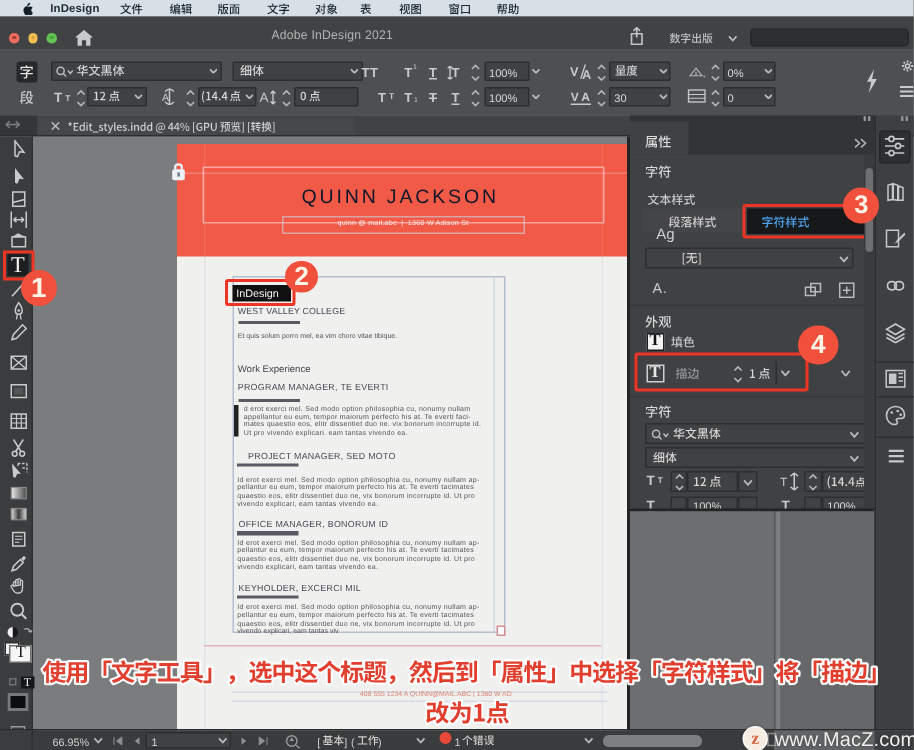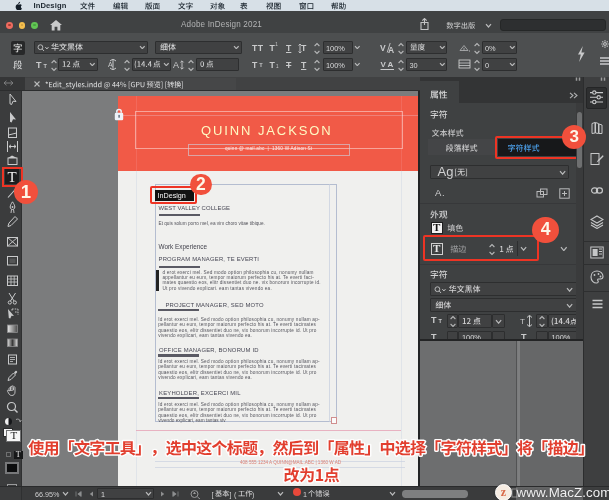--- a/index.html
+++ b/index.html
@@ -73,21 +73,21 @@
 <svg style="position:absolute;left:138.5px;top:44.5px;" width="6.6" height="4.6" viewBox="0 0 6.6 4.6">
     <path d="M1 1.2 L3.3 3.5999999999999996 L5.6 1.2" stroke="#b9babb" stroke-width="1.2" fill="none"></path>
   </svg>
 <div style="position:absolute;left:154.5px;top:41.0px;width:87.5px;height:12.5px;background:#404142;border:1px solid #2d2e2f;border-radius:1px"></div>
 <svg style="position:absolute;left:159.5px;top:42.1px;overflow:visible" width="16" height="10" viewBox="0 -8.0 16 10.0">
     <path fill="#d8d9da" d="M0.3 -0.5 0.4 0.2C1.2 0.1 2.2 -0.1 3.3 -0.3L3.2 -1C2.1 -0.8 1 -0.6 0.3 -0.5ZM0.5 -3.4C0.6 -3.4 0.8 -3.5 1.8 -3.6C1.4 -3.1 1.1 -2.7 1 -2.6C0.7 -2.3 0.5 -2.2 0.3 -2.1C0.4 -1.9 0.5 -1.6 0.5 -1.4C0.7 -1.5 1 -1.6 3.2 -2C3.2 -2.1 3.2 -2.4 3.2 -2.6L1.6 -2.4C2.3 -3 2.9 -3.8 3.4 -4.5L2.8 -4.9C2.6 -4.7 2.5 -4.5 2.3 -4.2L1.3 -4.2C1.8 -4.8 2.3 -5.7 2.7 -6.5L1.9 -6.8C1.6 -5.8 0.9 -4.8 0.7 -4.6C0.5 -4.3 0.4 -4.1 0.2 -4.1C0.3 -3.9 0.4 -3.5 0.5 -3.4ZM5.1 -0.7H4.1V-2.7H5.1ZM5.8 -0.7V-2.7H6.7V-0.7ZM3.4 -6.4V0.5H4.1V0H6.7V0.5H7.5V-6.4ZM5.1 -3.4H4.1V-5.6H5.1ZM5.8 -3.4V-5.6H6.7V-3.4Z M9.9 -6.7C9.5 -5.5 8.9 -4.4 8.2 -3.6C8.3 -3.4 8.5 -3 8.6 -2.8C8.8 -3.1 9 -3.3 9.2 -3.6V0.7H9.9V-4.9C10.2 -5.4 10.4 -6 10.6 -6.5ZM11.4 -1.4V-0.8H12.6V0.6H13.3V-0.8H14.5V-1.4H13.3V-3.9C13.8 -2.6 14.5 -1.3 15.3 -0.6C15.4 -0.8 15.7 -1.1 15.8 -1.2C15 -1.9 14.2 -3.2 13.8 -4.5H15.7V-5.2H13.3V-6.7H12.6V-5.2H10.4V-4.5H12.2C11.7 -3.2 10.9 -1.9 10.1 -1.1C10.2 -1 10.5 -0.8 10.6 -0.6C11.4 -1.3 12.1 -2.5 12.6 -3.9V-1.4Z"></path>
   </svg>
 <svg style="position:absolute;left:232.5px;top:44.5px;" width="6.6" height="4.6" viewBox="0 0 6.6 4.6">
     <path d="M1 1.2 L3.3 3.5999999999999996 L5.6 1.2" stroke="#b9babb" stroke-width="1.2" fill="none"></path>
   </svg>
-<div style="position:absolute;left:252.0px;top:42.5px;font-size:8.7px;color:#c9cacb;white-space:pre;font-weight:bold;letter-spacing:.4px">TT</div>
+<div style="position:absolute;left:241px;top:42.5px;font-size:8.7px;color:#c9cacb;white-space:pre;font-weight:bold;letter-spacing:.4px">TT</div>
 <div style="position:absolute;left:269.5px;top:42.5px;font-size:8.7px;color:#c9cacb;white-space:pre;font-weight:bold">T</div>
 <div style="position:absolute;left:275.3px;top:42.2px;font-size:4.6px;color:#c9cacb;white-space:pre;">1</div>
 <div style="position:absolute;left:286.0px;top:42.5px;font-size:8.7px;color:#c9cacb;white-space:pre;font-weight:bold;text-decoration:underline">T</div>
 <div style="position:absolute;left:301.0px;top:42.5px;font-size:8.7px;color:#c9cacb;white-space:pre;font-weight:bold">T</div>
 <svg style="position:absolute;left:298.0px;top:44.0px;" width="4.0" height="9.0" viewBox="0 0 4.0 9.0">
     <path d="M2 0 V9 M0.5 1.5 L2 0 L3.5 1.5 M0.5 7.5 L2 9 L3.5 7.5" stroke="#c9cacb" stroke-width="0.9" fill="none"></path>
   </svg>
 <svg style="position:absolute;left:313.0px;top:41.5px;" width="8.0" height="13.0" viewBox="0 0 8.0 13.0">
     <path d="M1.6 4 L4 1.6 L6.4 4 M1.6 9 L4 11.4 L6.4 9" stroke="#b5b6b7" stroke-width="1.1" fill="none"></path>
   </svg>
@@ -336,21 +336,21 @@
 <svg style="position:absolute;left:6.5px;top:484.0px;" width="10.0" height="8.0" viewBox="0 0 10.0 8.0">
     <rect x="0.5" y="0.5" width="9" height="7" fill="none" stroke="#9a9b9c" stroke-width="1"></rect>
     <rect x="2.2" y="2.2" width="5.6" height="3.6" fill="#9a9b9c"></rect>
   </svg>
 <div style="position:absolute;left:118.0px;top:96.0px;width:302.0px;height:391.0px;background:#f0f0ee"></div>
 <div style="position:absolute;left:118.0px;top:96.0px;width:302.0px;height:75.0px;background:#f15a47"></div>
 <div style="position:absolute;left:135.5px;top:96.0px;width:1.0px;height:75.0px;background:#f3776b;opacity:.55"></div>
 <div style="position:absolute;left:400.5px;top:96.0px;width:1.0px;height:75.0px;background:#f3776b;opacity:.55"></div>
 <div style="position:absolute;left:118.0px;top:115.2px;width:302.0px;height:0.8px;background:#ef8a84;opacity:.8"></div>
 <div style="position:absolute;left:135.0px;top:111.0px;width:267.5px;height:37.5px;border:1px solid rgba(255,255,255,.45)"></div>
-<div style="position:absolute;left:201.0px;top:123.2px;font-size:13.0px;color:#fef9c3;white-space:pre;letter-spacing:1.9px;font-weight:400">QUINN JACKSON</div>
+<div style="position:absolute;left:201.0px;top:123.2px;font-size:13.0px;color:#0f172a;white-space:pre;letter-spacing:1.9px;font-weight:400">QUINN JACKSON</div>
 <div style="position:absolute;left:187.5px;top:143.5px;width:162.5px;height:12.0px;border:1px solid rgba(205,214,228,.6)"></div>
 <div style="position:absolute;left:225.0px;top:146.3px;font-size:4.7px;color:#fbeeec;white-space:pre;letter-spacing:.2px">quinn @ mail.abc  |  1360 W Adison St</div>
 <svg style="position:absolute;left:113.5px;top:107.5px;" width="10.0" height="13.0" viewBox="0 0 10.0 13.0">
     <rect x="0.8" y="4.8" width="8.4" height="7.4" rx="1.2" fill="#eef2f8"></rect>
     <path d="M2.8 4.8 V3.4 C2.8 0.9 7.2 0.9 7.2 3.4 V4.8" fill="none" stroke="#eef2f8" stroke-width="1.5"></path>
     <rect x="4.3" y="6.9" width="1.6" height="2.8" fill="#6a7888"></rect>
   </svg>
 <div style="position:absolute;left:135.5px;top:171.0px;width:1.0px;height:316.0px;background:#cdd4e2;opacity:.45"></div>
 <div style="position:absolute;left:400.5px;top:171.0px;width:1.0px;height:316.0px;background:#cdd4e2;opacity:.45"></div>
 <div style="position:absolute;left:154.6px;top:183.5px;width:182.0px;height:238.5px;border:1px solid #b4bdd0"></div>
@@ -415,21 +415,21 @@
 <div style="position:absolute;left:427.8px;top:139.0px;width:67.0px;height:16.3px;background:#444547"></div>
 <svg style="position:absolute;left:444.5px;top:142.9px;overflow:visible" width="33" height="10" viewBox="0 -8.3 33 10.4">
     <path fill="#d0d0d1" d="M6.9 -6.7 6.1 -6.7H5.1L4.4 -6.7V-5.7C4.4 -5.1 4.3 -4.4 3.5 -3.8C3.6 -3.7 3.9 -3.5 4 -3.3C4.9 -3.9 5.1 -4.9 5.1 -5.7V-6H6.1V-4.7C6.1 -4 6.3 -3.7 6.9 -3.7C7 -3.7 7.4 -3.7 7.5 -3.7C7.7 -3.7 7.8 -3.8 7.9 -3.8C7.9 -4 7.9 -4.2 7.9 -4.4C7.8 -4.4 7.6 -4.3 7.5 -4.3C7.4 -4.3 7.1 -4.3 7 -4.3C6.9 -4.3 6.9 -4.4 6.9 -4.7ZM3.8 -3.3V-2.6H4.5L4.1 -2.5C4.4 -1.8 4.7 -1.2 5.2 -0.8C4.6 -0.4 4 -0.1 3.3 0.1C3.4 0.2 3.6 0.5 3.7 0.7C4.4 0.5 5.1 0.2 5.7 -0.2C6.2 0.2 6.8 0.5 7.5 0.7C7.6 0.5 7.9 0.2 8 0C7.3 -0.1 6.8 -0.4 6.3 -0.7C6.8 -1.3 7.2 -2.1 7.5 -3.1L7 -3.3L6.8 -3.3ZM4.8 -2.6H6.5C6.3 -2.1 6.1 -1.6 5.7 -1.2C5.3 -1.6 5 -2.1 4.8 -2.6ZM0.9 -6.2V-1.5L0.2 -1.4L0.4 -0.6L0.9 -0.7V0.6H1.7V-0.9L3.6 -1.2L3.6 -1.9L1.7 -1.6V-2.6H3.5V-3.3H1.7V-4.3H3.5V-5H1.7V-5.8C2.4 -6 3.2 -6.2 3.8 -6.5L3.1 -7.1C2.6 -6.8 1.7 -6.5 0.9 -6.2Z M8.8 0.1 9.3 0.7C9.8 0.1 10.4 -0.7 10.9 -1.4L10.4 -1.9C9.9 -1.2 9.2 -0.4 8.8 0.1ZM9.1 -4.7C9.6 -4.5 10.2 -4.1 10.5 -3.9L11 -4.4C10.7 -4.7 10.1 -5 9.6 -5.3ZM8.6 -3.1C9.1 -2.9 9.7 -2.5 10 -2.2L10.5 -2.8C10.2 -3.1 9.5 -3.4 9.1 -3.7ZM12.5 -5.4C12.2 -4.8 11.5 -4 10.7 -3.4C10.8 -3.3 11.1 -3.1 11.2 -3C11.5 -3.2 11.8 -3.5 12.1 -3.7C12.3 -3.5 12.6 -3.2 13 -3C12.3 -2.7 11.4 -2.4 10.7 -2.2C10.8 -2.1 11 -1.8 11.1 -1.6L11.5 -1.7V0.7H12.3V0.3H14.7V0.7H15.5V-1.8L15.9 -1.7C16.1 -1.9 16.3 -2.2 16.4 -2.3C15.7 -2.5 15 -2.7 14.3 -3C14.9 -3.5 15.4 -4 15.8 -4.5L15.3 -4.8L15.1 -4.8H13L13.3 -5.2ZM12.3 -0.3V-1.2H14.7V-0.3ZM12.5 -4.2H14.6C14.4 -3.9 14 -3.6 13.6 -3.4C13.2 -3.6 12.8 -3.9 12.5 -4.2ZM15.4 -1.8H11.9C12.5 -2 13.1 -2.3 13.7 -2.6C14.2 -2.3 14.8 -2 15.4 -1.8ZM8.8 -6.5V-5.8H10.6V-5.1H11.4V-5.8H13.5V-5.1H14.2V-5.8H16.1V-6.5H14.2V-7H13.5V-6.5H11.4V-7H10.6V-6.5Z M23.3 -7C23.2 -6.5 22.9 -5.9 22.6 -5.4H21L21.6 -5.7C21.5 -6 21.2 -6.6 20.9 -7L20.2 -6.7C20.5 -6.3 20.8 -5.8 20.9 -5.4H19.9V-4.7H21.7V-3.7H20.2V-3H21.7V-2H19.6V-1.3H21.7V0.7H22.5V-1.3H24.5V-2H22.5V-3H24.1V-3.7H22.5V-4.7H24.4V-5.4H23.4C23.7 -5.8 23.9 -6.3 24.1 -6.8ZM18 -7V-5.4H17V-4.7H18V-4.6C17.8 -3.6 17.3 -2.3 16.8 -1.7C17 -1.5 17.1 -1.1 17.2 -0.9C17.5 -1.4 17.8 -2 18 -2.7V0.7H18.8V-3.4C19 -3 19.2 -2.6 19.3 -2.3L19.8 -2.9C19.6 -3.1 19 -4.1 18.8 -4.4V-4.7H19.6V-5.4H18.8V-7Z M30.8 -6.5C31.2 -6.2 31.7 -5.8 31.9 -5.5L32.5 -6C32.2 -6.3 31.7 -6.7 31.3 -7ZM29.5 -7C29.5 -6.5 29.5 -6 29.5 -5.5H25.3V-4.7H29.6C29.8 -1.7 30.5 0.7 31.9 0.7C32.6 0.7 32.8 0.3 33 -1.2C32.7 -1.3 32.5 -1.5 32.3 -1.7C32.2 -0.6 32.1 -0.1 31.9 -0.1C31.2 -0.1 30.6 -2.1 30.4 -4.7H32.8V-5.5H30.4C30.4 -6 30.3 -6.5 30.4 -7ZM25.4 -0.3 25.6 0.5C26.7 0.2 28.2 -0.1 29.6 -0.4L29.5 -1.1L27.8 -0.8V-2.9H29.3V-3.6H25.6V-2.9H27V-0.6Z"></path>
   </svg>
 <div style="position:absolute;left:497.8px;top:138.7px;width:79.5px;height:17.3px;background:#17181a"></div>
 <svg style="position:absolute;left:507.0px;top:143.2px;overflow:visible" width="33" height="10" viewBox="0 -8.3 33 10.4">
     <path fill="#4da3f0" d="M3.7 -3V-2.5H0.5V-1.8H3.7V-0.2C3.7 -0.1 3.7 -0.1 3.5 -0.1C3.4 -0.1 2.8 -0.1 2.3 -0.1C2.4 0.1 2.5 0.5 2.6 0.7C3.3 0.7 3.8 0.7 4.1 0.6C4.5 0.4 4.6 0.2 4.6 -0.2V-1.8H7.7V-2.5H4.6V-2.8C5.3 -3.2 6 -3.7 6.5 -4.2L6 -4.6L5.8 -4.6H1.9V-3.9H5C4.6 -3.6 4.2 -3.2 3.7 -3ZM3.4 -6.8C3.6 -6.6 3.7 -6.4 3.8 -6.2H0.6V-4.4H1.4V-5.4H6.9V-4.4H7.7V-6.2H4.8C4.6 -6.4 4.4 -6.8 4.2 -7.1Z M11.6 -2.2C11.9 -1.7 12.4 -1 12.6 -0.6L13.2 -1C13 -1.4 12.5 -2.1 12.2 -2.6ZM14.3 -4.5V-3.7H11.2V-2.9H14.3V-0.2C14.3 -0.1 14.3 -0.1 14.1 -0.1C14 -0.1 13.4 -0.1 12.8 -0.1C13 0.1 13.1 0.5 13.1 0.7C13.9 0.7 14.4 0.7 14.7 0.6C15 0.4 15.1 0.2 15.1 -0.2V-2.9H16.1V-3.7H15.1V-4.5ZM10.4 -4.6C10 -3.7 9.3 -2.8 8.6 -2.2C8.7 -2.1 9 -1.7 9.1 -1.6C9.4 -1.8 9.6 -2.1 9.9 -2.3V0.7H10.6V-3.4C10.8 -3.7 11 -4 11.2 -4.3ZM9.8 -7C9.5 -6.2 9.1 -5.4 8.5 -4.9C8.7 -4.8 9.1 -4.6 9.2 -4.4C9.5 -4.7 9.7 -5.1 10 -5.6H10.3C10.5 -5.2 10.7 -4.8 10.8 -4.5L11.5 -4.7C11.4 -5 11.2 -5.3 11.1 -5.6H12.3V-6.2H10.3C10.4 -6.4 10.5 -6.6 10.5 -6.8ZM13.1 -7C12.8 -6.2 12.4 -5.4 11.8 -4.9C12 -4.8 12.3 -4.6 12.5 -4.5C12.8 -4.8 13 -5.2 13.3 -5.6H13.8C14 -5.3 14.2 -4.9 14.4 -4.6L15 -4.9C14.9 -5.1 14.8 -5.3 14.6 -5.6H16.1V-6.2H13.6C13.7 -6.4 13.8 -6.7 13.8 -6.9Z M23.3 -7C23.2 -6.5 22.9 -5.9 22.6 -5.4H21L21.6 -5.7C21.5 -6 21.2 -6.6 20.9 -7L20.2 -6.7C20.5 -6.3 20.8 -5.8 20.9 -5.4H19.9V-4.7H21.7V-3.7H20.2V-3H21.7V-2H19.6V-1.3H21.7V0.7H22.5V-1.3H24.5V-2H22.5V-3H24.1V-3.7H22.5V-4.7H24.4V-5.4H23.4C23.7 -5.8 23.9 -6.3 24.1 -6.8ZM18 -7V-5.4H17V-4.7H18V-4.6C17.8 -3.6 17.3 -2.3 16.8 -1.7C17 -1.5 17.1 -1.1 17.2 -0.9C17.5 -1.4 17.8 -2 18 -2.7V0.7H18.8V-3.4C19 -3 19.2 -2.6 19.3 -2.3L19.8 -2.9C19.6 -3.1 19 -4.1 18.8 -4.4V-4.7H19.6V-5.4H18.8V-7Z M30.8 -6.5C31.2 -6.2 31.7 -5.8 31.9 -5.5L32.5 -6C32.2 -6.3 31.7 -6.7 31.3 -7ZM29.5 -7C29.5 -6.5 29.5 -6 29.5 -5.5H25.3V-4.7H29.6C29.8 -1.7 30.5 0.7 31.9 0.7C32.6 0.7 32.8 0.3 33 -1.2C32.7 -1.3 32.5 -1.5 32.3 -1.7C32.2 -0.6 32.1 -0.1 31.9 -0.1C31.2 -0.1 30.6 -2.1 30.4 -4.7H32.8V-5.5H30.4C30.4 -6 30.3 -6.5 30.4 -7ZM25.4 -0.3 25.6 0.5C26.7 0.2 28.2 -0.1 29.6 -0.4L29.5 -1.1L27.8 -0.8V-2.9H29.3V-3.6H25.6V-2.9H27V-0.6Z"></path>
   </svg>
 <div style="position:absolute;left:494.6px;top:135.7px;width:84.0px;height:23.5px;border:2.5px solid #ee3424;border-radius:2px"></div>
 <div style="position:absolute;left:429.8px;top:164.8px;width:139.5px;height:14.3px;background:#404142;border:1px solid #2d2e2f;border-radius:1px"></div>
-<div style="position:absolute;left:437.5px;top:164px;font-size:13px;color:#d0d0d1;white-space:pre;">Ag</div>
+<div style="position:absolute;left:437.5px;top:151px;font-size:10px;color:#d0d0d1;white-space:pre;">Ag</div>
 <svg style="position:absolute;left:453.5px;top:167.2px;overflow:visible" width="14" height="10" viewBox="0 -8.3 14 10.4">
     <path fill="#d0d0d1" d="M0.9 1.4H2.6V0.9H1.6V-6.1H2.6V-6.6H0.9Z M3.9 -6.5V-5.7H6.6C6.5 -5.2 6.5 -4.6 6.4 -4.1H3.4V-3.3H6.3C6 -1.9 5.2 -0.7 3.2 0C3.4 0.2 3.7 0.5 3.8 0.7C5.9 -0.2 6.7 -1.7 7.1 -3.3H7.2V-0.6C7.2 0.2 7.4 0.5 8.4 0.5C8.6 0.5 9.6 0.5 9.8 0.5C10.6 0.5 10.9 0.1 11 -1.2C10.7 -1.3 10.4 -1.4 10.2 -1.6C10.2 -0.5 10.1 -0.3 9.7 -0.3C9.5 -0.3 8.6 -0.3 8.5 -0.3C8.1 -0.3 8 -0.3 8 -0.6V-3.3H10.9V-4.1H7.2C7.3 -4.6 7.3 -5.2 7.4 -5.7H10.4V-6.5Z M11.6 1.4H13.3V-6.6H11.6V-6.1H12.6V0.9H11.6Z"></path>
   </svg>
 <svg style="position:absolute;left:558.5px;top:169.5px;" width="7.2" height="5.2" viewBox="0 0 7.2 5.2">
     <path d="M1 1.2 L3.6 4.2 L6.2 1.2" stroke="#b9babb" stroke-width="1.2" fill="none"></path>
   </svg>
 <div style="position:absolute;left:435.0px;top:186.5px;font-size:9.5px;color:#cfcfd0;white-space:pre;">A</div>
 <div style="position:absolute;left:442.0px;top:186.5px;font-size:9.5px;color:#cfcfd0;white-space:pre;">.</div>
 <svg style="position:absolute;left:536.0px;top:187.5px;" width="12.0" height="11.0" viewBox="0 0 12.0 11.0">
     <rect x="1" y="3.5" width="6.5" height="5.5" fill="none" stroke="#b9babb" stroke-width="1"></rect>

